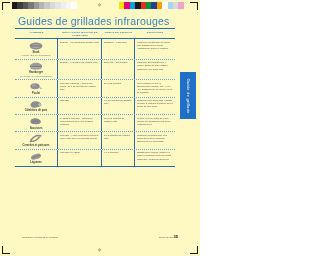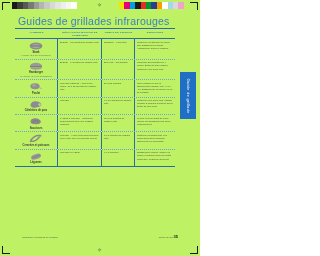--- a/index.html
+++ b/index.html
@@ -5,21 +5,21 @@
   html,body{margin:0;padding:0;}
   body{
     width:200px;height:256px;
     background:#ffffff;
     font-family:"Liberation Sans", sans-serif;
     overflow:hidden;
     position:relative;
   }
   .page{
     position:absolute;inset:0;
-    background:#bef264;
+    background:#fef9c3;
   }
 
   
   .calib{position:absolute;top:2px;height:7px;display:flex;}
   .calib .sw{width:5.4px;height:7px;}
   .calib-gray{left:12px;}
   .calib-color{left:119px;}
   .tickmark{position:absolute;width:7px;height:7px;}
   .tickmark.tl{left:2px;top:2px;border-left:1px solid #1a1a1a;border-top:1px solid #1a1a1a;}
   .tickmark.tr{right:2px;top:2px;border-right:1px solid #1a1a1a;border-top:1px solid #1a1a1a;}

